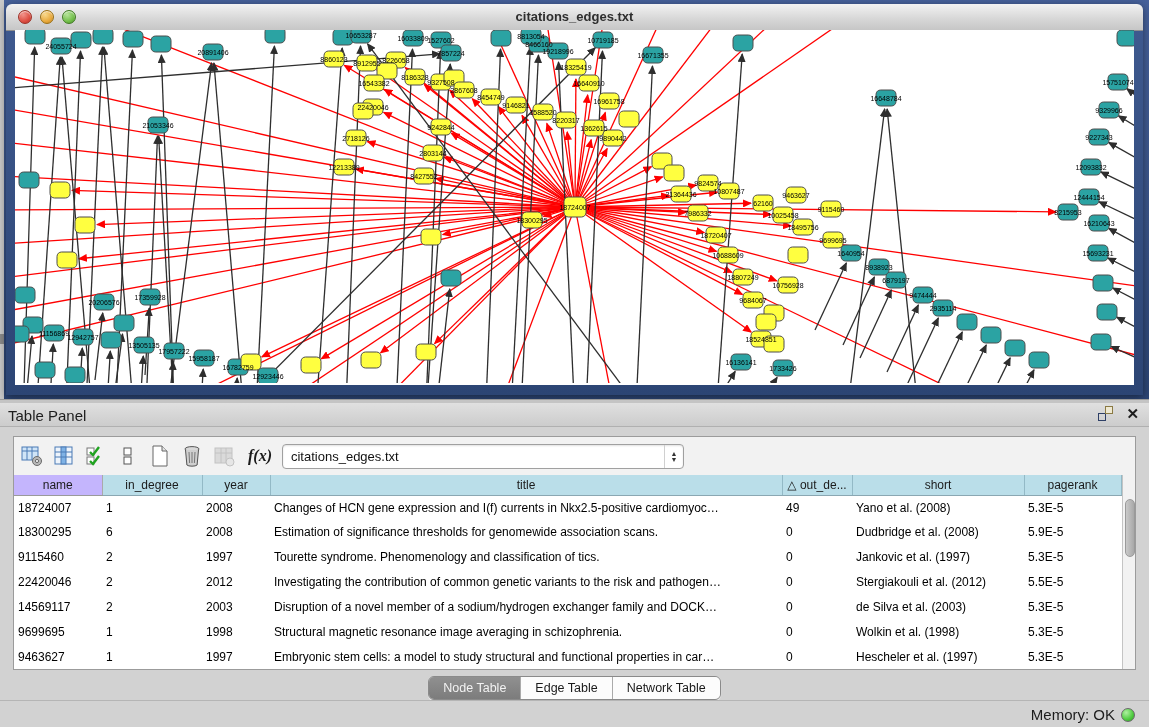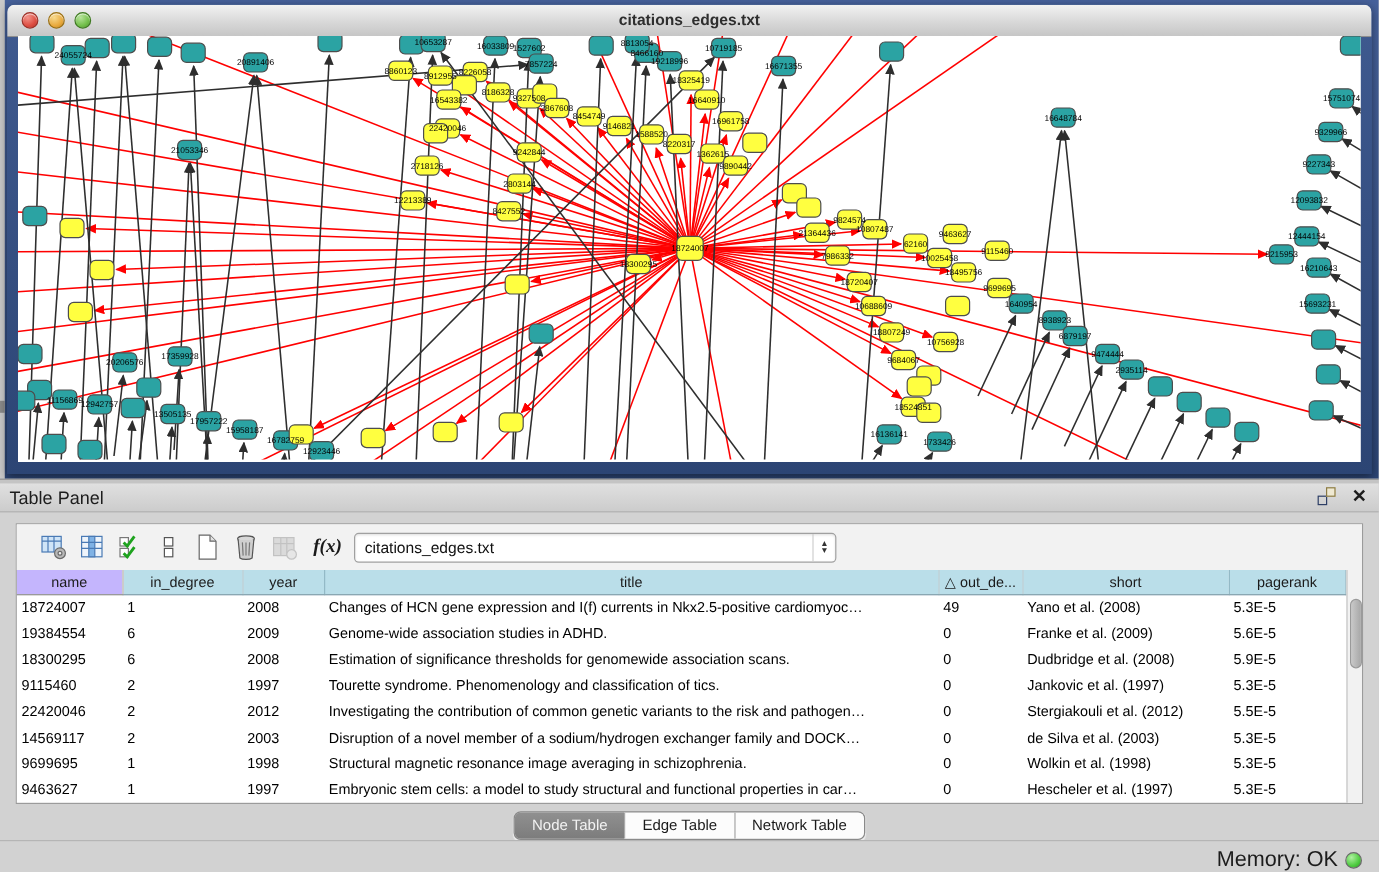--- a/index.html
+++ b/index.html
@@ -50,21 +50,21 @@
   .tp-actions{position:absolute;right:10px;top:3px;display:flex;gap:13px;align-items:center;}
   .tp-float{width:15px;height:15px;position:relative;cursor:pointer;}
   .tp-float .sq1{position:absolute;left:0;bottom:0;width:8px;height:8px;border:1.5px solid #2e3f66;box-sizing:border-box;}
   .tp-float .sq2{position:absolute;right:0;top:0;width:8px;height:8px;border:1.5px solid #8a7a44;background:#efe9d2;box-sizing:border-box;}
   .tp-close{font-size:15px;font-weight:bold;color:#1c1c1c;line-height:15px;cursor:pointer;}
 
   .tp-box{
     position:absolute;left:13px;top:33px;width:1123px;height:234px;
     background:#ffffff;border:1px solid #9b9b9b;box-sizing:border-box;
   }
-  .tp-toolbar{height:38px;display:flex;align-items:center;padding-left:17px;background:#f2f2f2;}
+  .tp-toolbar{height:38px;display:flex;align-items:center;padding-left:4px;background:#f2f2f2;}
   .tbtn{width:28px;height:28px;display:flex;align-items:center;justify-content:center;margin-right:4px;cursor:pointer;}
   .tbtn svg{display:block;}
   .fx{font-family:"Liberation Serif",serif;font-style:italic;font-weight:bold;font-size:16px;color:#1a1a1a;margin:0 10px 0 6px;cursor:pointer;}
   .combo{
     width:400px;height:23px;background:#ffffff;border:1px solid #a0a0a0;border-radius:4px;
     display:flex;align-items:center;position:relative;cursor:pointer;
     box-shadow:inset 0 1px 2px rgba(0,0,0,.12);
   }
   .combo-text{font-size:13px;color:#111;padding-left:8px;flex:1;overflow:hidden;white-space:nowrap;}
   .combo-arrows{width:18px;height:100%;display:flex;flex-direction:column;align-items:center;justify-content:center;gap:1px;border-left:1px solid #d0d0d0;}
@@ -89,21 +89,21 @@
 
   .tab-row{position:absolute;left:0;top:272px;width:1149px;height:25px;display:flex;justify-content:center;align-items:center;}
   .tab-group{display:flex;border:1px solid #8a8a8a;border-radius:6px;overflow:hidden;box-shadow:0 1px 1px rgba(255,255,255,.6);}
   .tab{height:22px;line-height:22px;padding:0 14px;font-size:12.5px;background:#fcfcfc;color:#1a1a1a;border-left:1px solid #aaaaaa;cursor:pointer;}
   .tab:first-child{border-left:none;}
   .tab.active{background:linear-gradient(180deg,#909090,#7c7c7c);color:#f2f2f2;}
 
   
   .statusbar{position:absolute;left:0;top:700px;width:1149px;height:27px;background:#d2d2d2;border-top:1px solid #b5b5b5;box-sizing:border-box;}
   .mem{position:absolute;right:14px;top:5px;display:flex;align-items:center;gap:6px;}
-  .mem-label{font-size:18px;color:#1c1c1c;}
+  .mem-label{font-size:15px;color:#1c1c1c;}
   .mem-dot{width:14px;height:14px;border-radius:50%;
     background:radial-gradient(circle at 35% 30%,#aef0a0,#4ecb3f 60%,#2f9a25);
     border:1px solid #6a6a6a;box-sizing:border-box;}
 </style>
 </head>
 <body>
 
 <div class="mdi">
   <div class="mdi-left-strip">
     <div class="mdi-left-handle"></div>
@@ -575,29 +575,20 @@
             <tr>
               <td>18724007</td>
               <td>1</td>
               <td>2008</td>
               <td>Changes of HCN gene expression and I(f) currents in Nkx2.5-positive cardiomyoc…</td>
               <td>49</td>
               <td class="c-short">Yano et al. (2008)</td>
               <td>5.3E-5</td>
             </tr>
             <tr>
-              <td>19384554</td>
-              <td>6</td>
-              <td>2009</td>
-              <td>Genome-wide association studies in ADHD.</td>
-              <td>0</td>
-              <td class="c-short">Franke et al. (2009)</td>
-              <td>5.6E-5</td>
-            </tr>
-            <tr>
               <td>18300295</td>
               <td>6</td>
               <td>2008</td>
               <td>Estimation of significance thresholds for genomewide association scans.</td>
               <td>0</td>
               <td class="c-short">Dudbridge et al. (2008)</td>
               <td>5.9E-5</td>
             </tr>
             <tr>
               <td>9115460</td>

